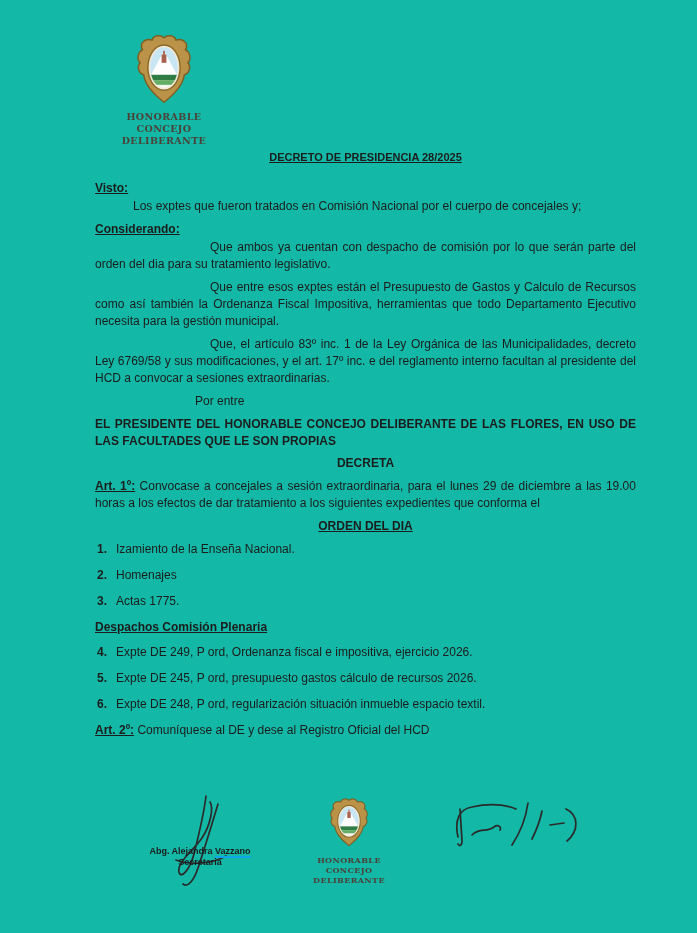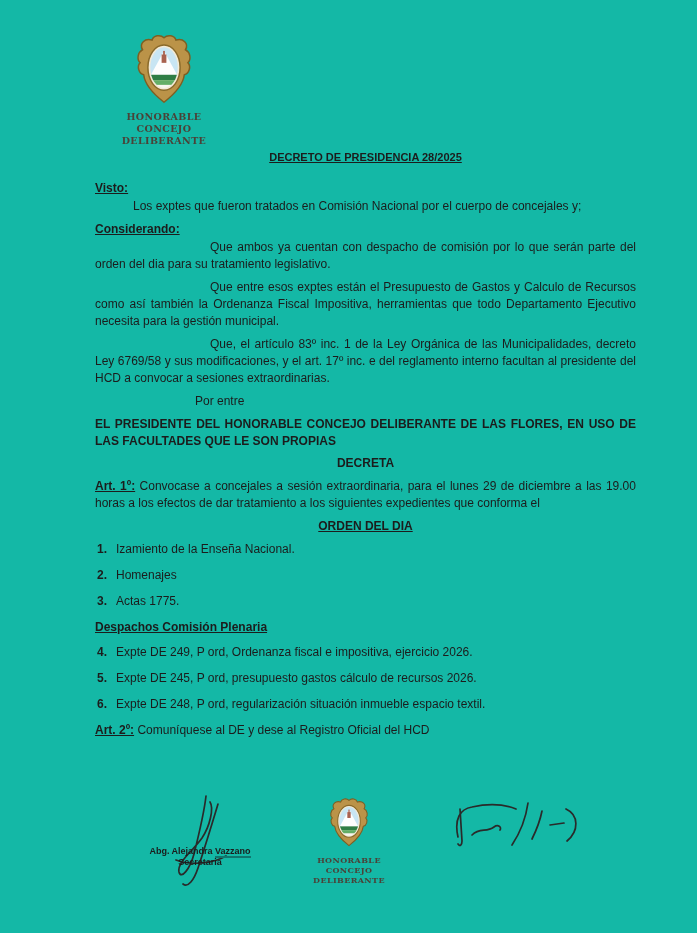--- a/index.html
+++ b/index.html
@@ -44,21 +44,21 @@
   .sig-name { font-weight:bold; font-size:9px; line-height:11px; text-align:center; }
   .sig-role { font-weight:bold; font-size:9px; line-height:11px; text-align:center; }
   .sig-left  { position:absolute; left:140px; top:846px; width:120px; }
   .sig-right { position:absolute; left:443px; top:846px; width:130px; }
   .sig-center{ position:absolute; left:293px; top:797px; width:112px; text-align:center; }
   .sig-center svg.shield { width:44px; height:52px; display:block; margin:0 auto; }
   .sig-center .emblem-caption { font-size:8px; line-height:10px; margin-top:6px; }
   .scribble-left  { position:absolute; left:168px; top:792px; width:62px; height:100px; }
   .scribble-right { position:absolute; left:450px; top:797px; width:130px; height:52px; }
   .scribble-left svg, .scribble-right svg { width:100%; height:100%; display:block; }
-  .flagged { border-bottom:2px solid #0f766e; }
+  .flagged { border-bottom:2px solid #0ea5e9; }
 
   .sr-paths path { fill:none; stroke:#2a2a2a; stroke-width:1.7; stroke-linecap:round; }
 </style>
 </head>
 <body>
 
 <div class="page">
 
   <svg width="0" height="0" style="position:absolute">
     <defs>

